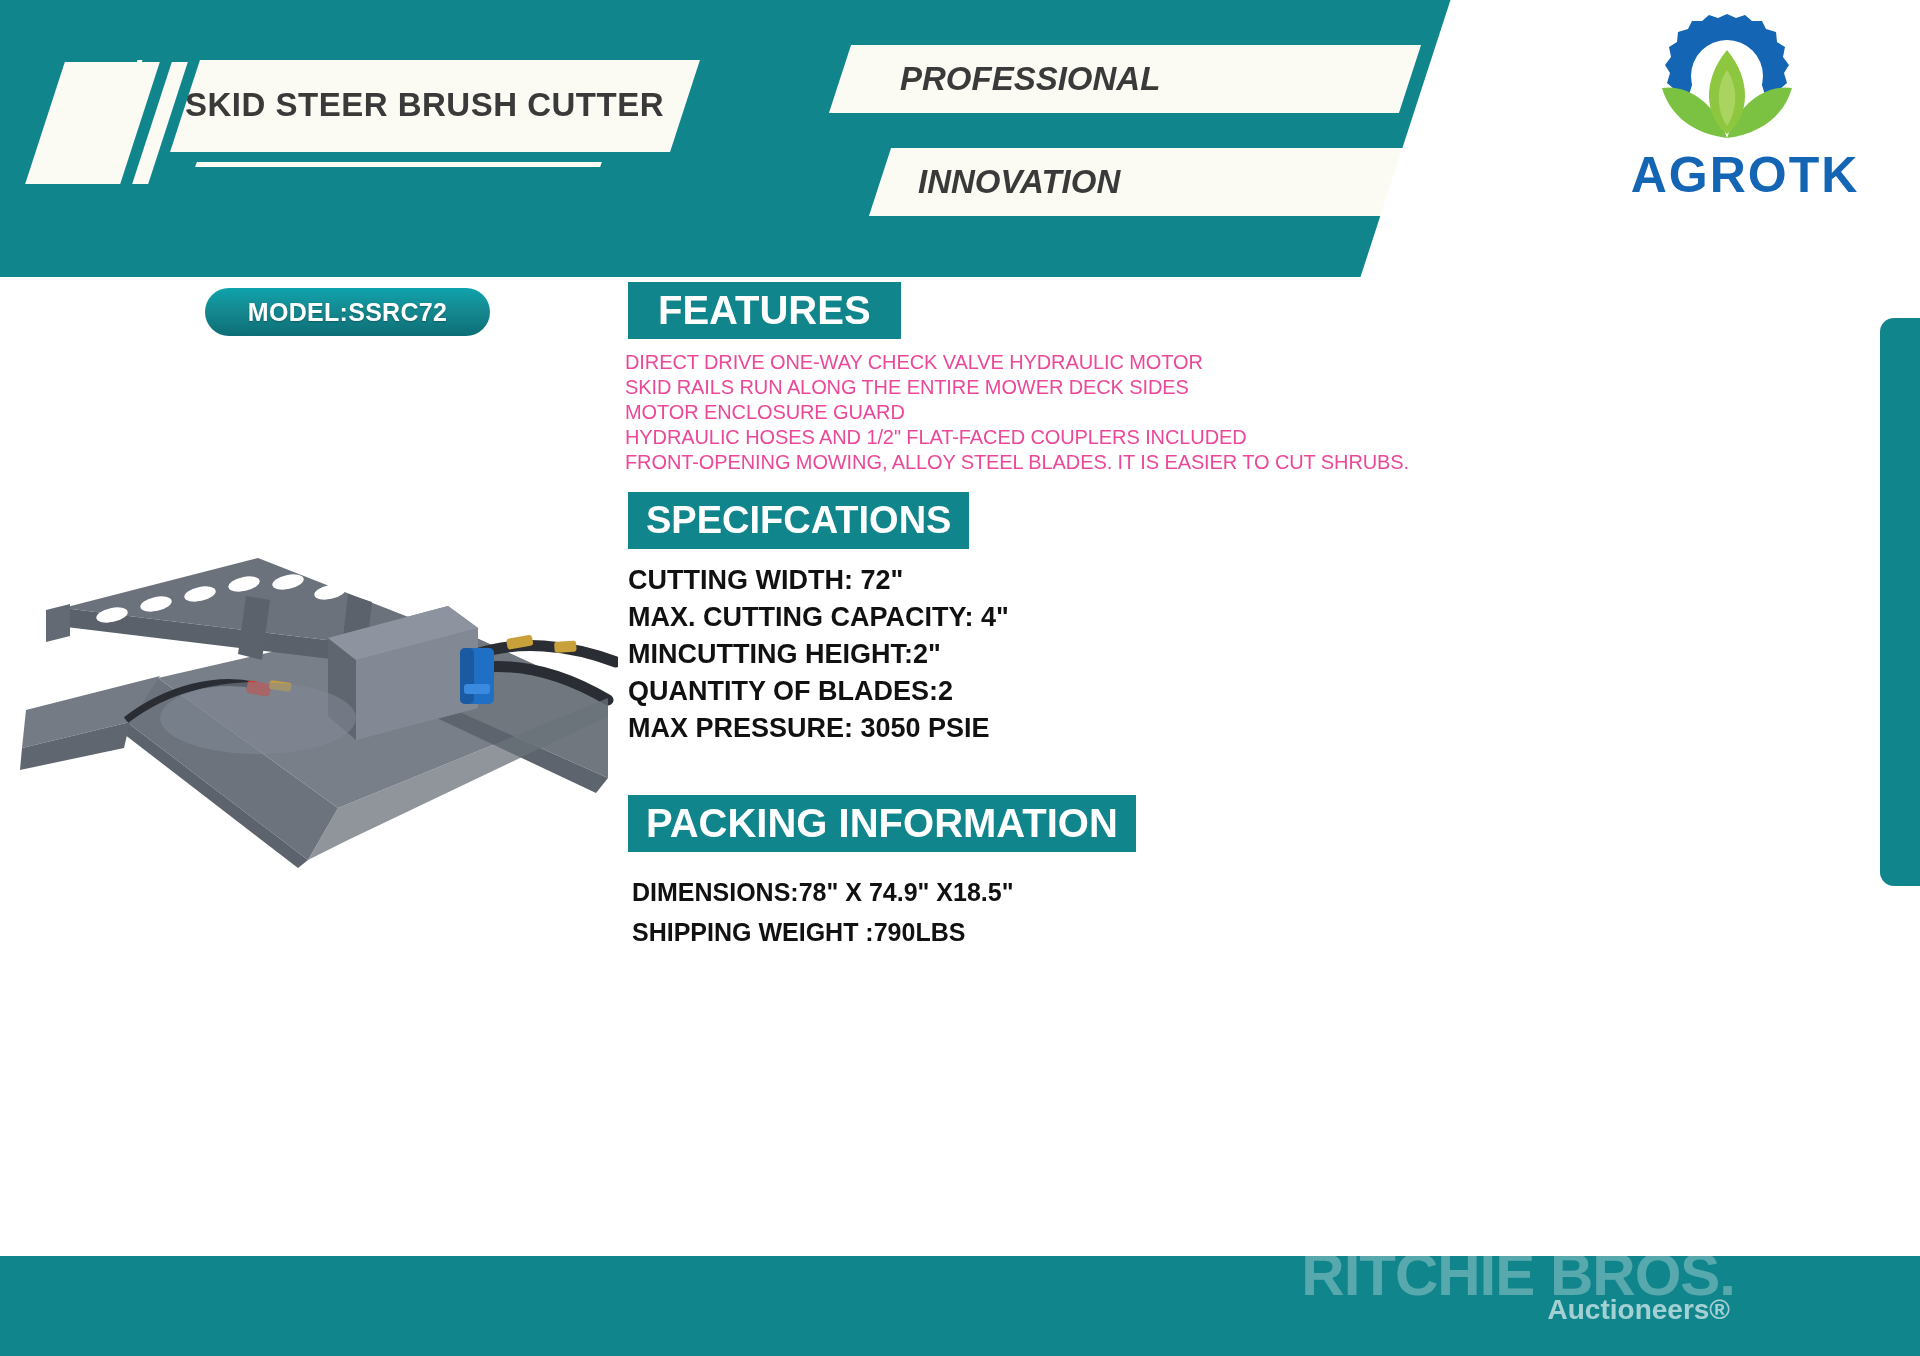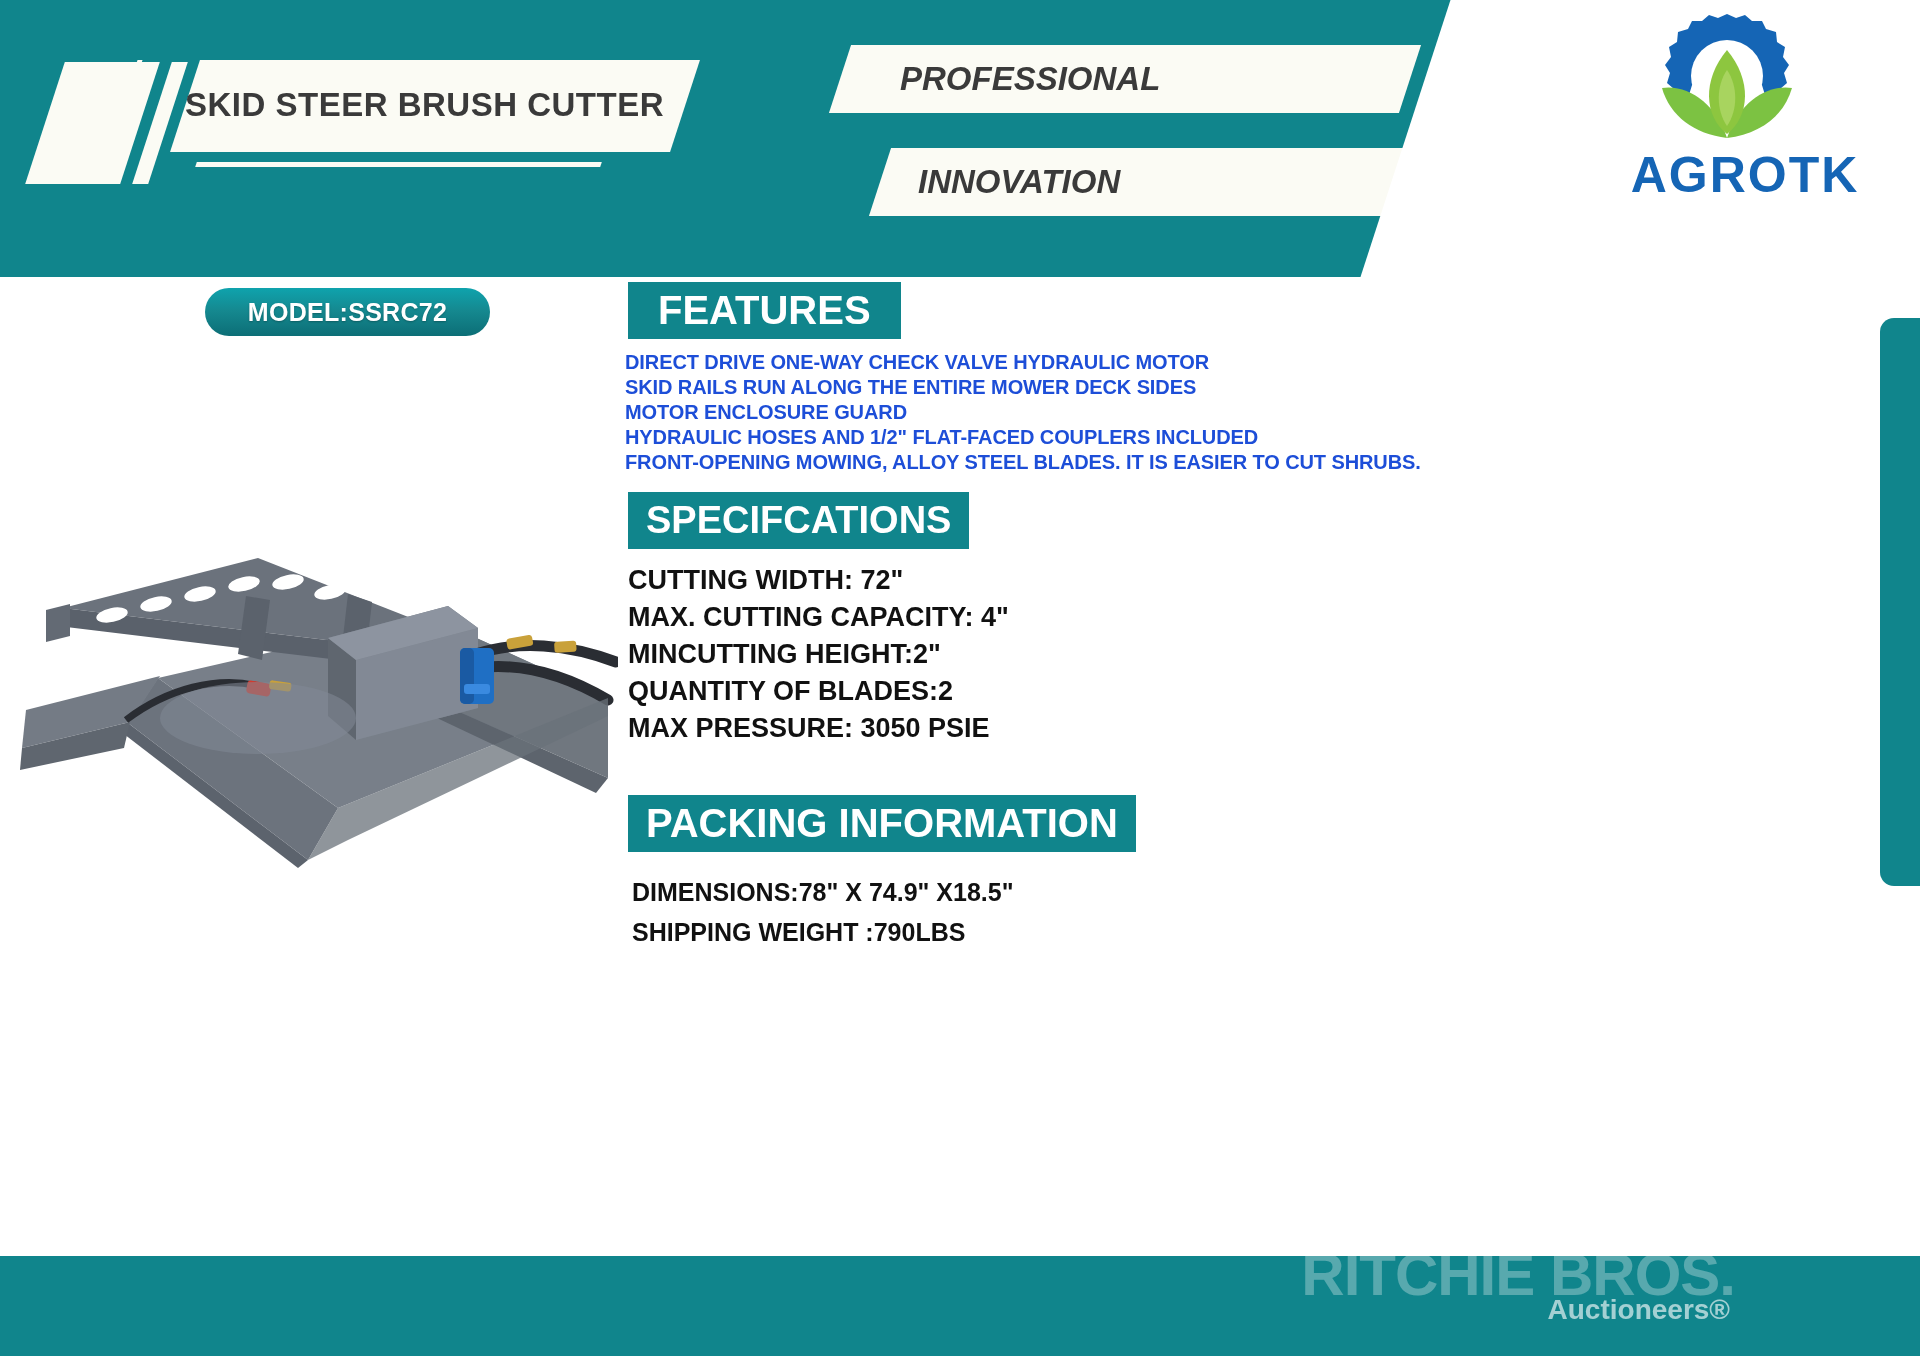--- a/index.html
+++ b/index.html
@@ -104,21 +104,21 @@
     background: #10858c; color: #ffffff;
     display: flex; align-items: center;
     font-weight: 700; white-space: nowrap;
   }
   .sec-head.features    { left: 628px; top: 282px; height: 57px; padding: 0 30px; font-size: 40px; }
   .sec-head.specs       { left: 628px; top: 492px; height: 57px; padding: 16px 18px; font-size: 38px; }
   .sec-head.packing     { left: 628px; top: 795px; height: 57px; padding: 0 18px; font-size: 40px; }
 
   .features-list {
     position: absolute; left: 625px; top: 350px; width: 960px;
-    font-size: 20px; font-weight: 700; color: #1d4ed8; line-height: 25px;
+    font-size: 20px; font-weight: 400; color: #ec4899; line-height: 25px;
     letter-spacing: -.1px;
   }
   .features-list div { white-space: nowrap; }
 
   .specs-list {
     position: absolute; left: 628px; top: 562px; width: 900px;
     font-size: 27px; font-weight: 600; color: #111; line-height: 37px;
   }
   .specs-list div { white-space: nowrap; }
 

